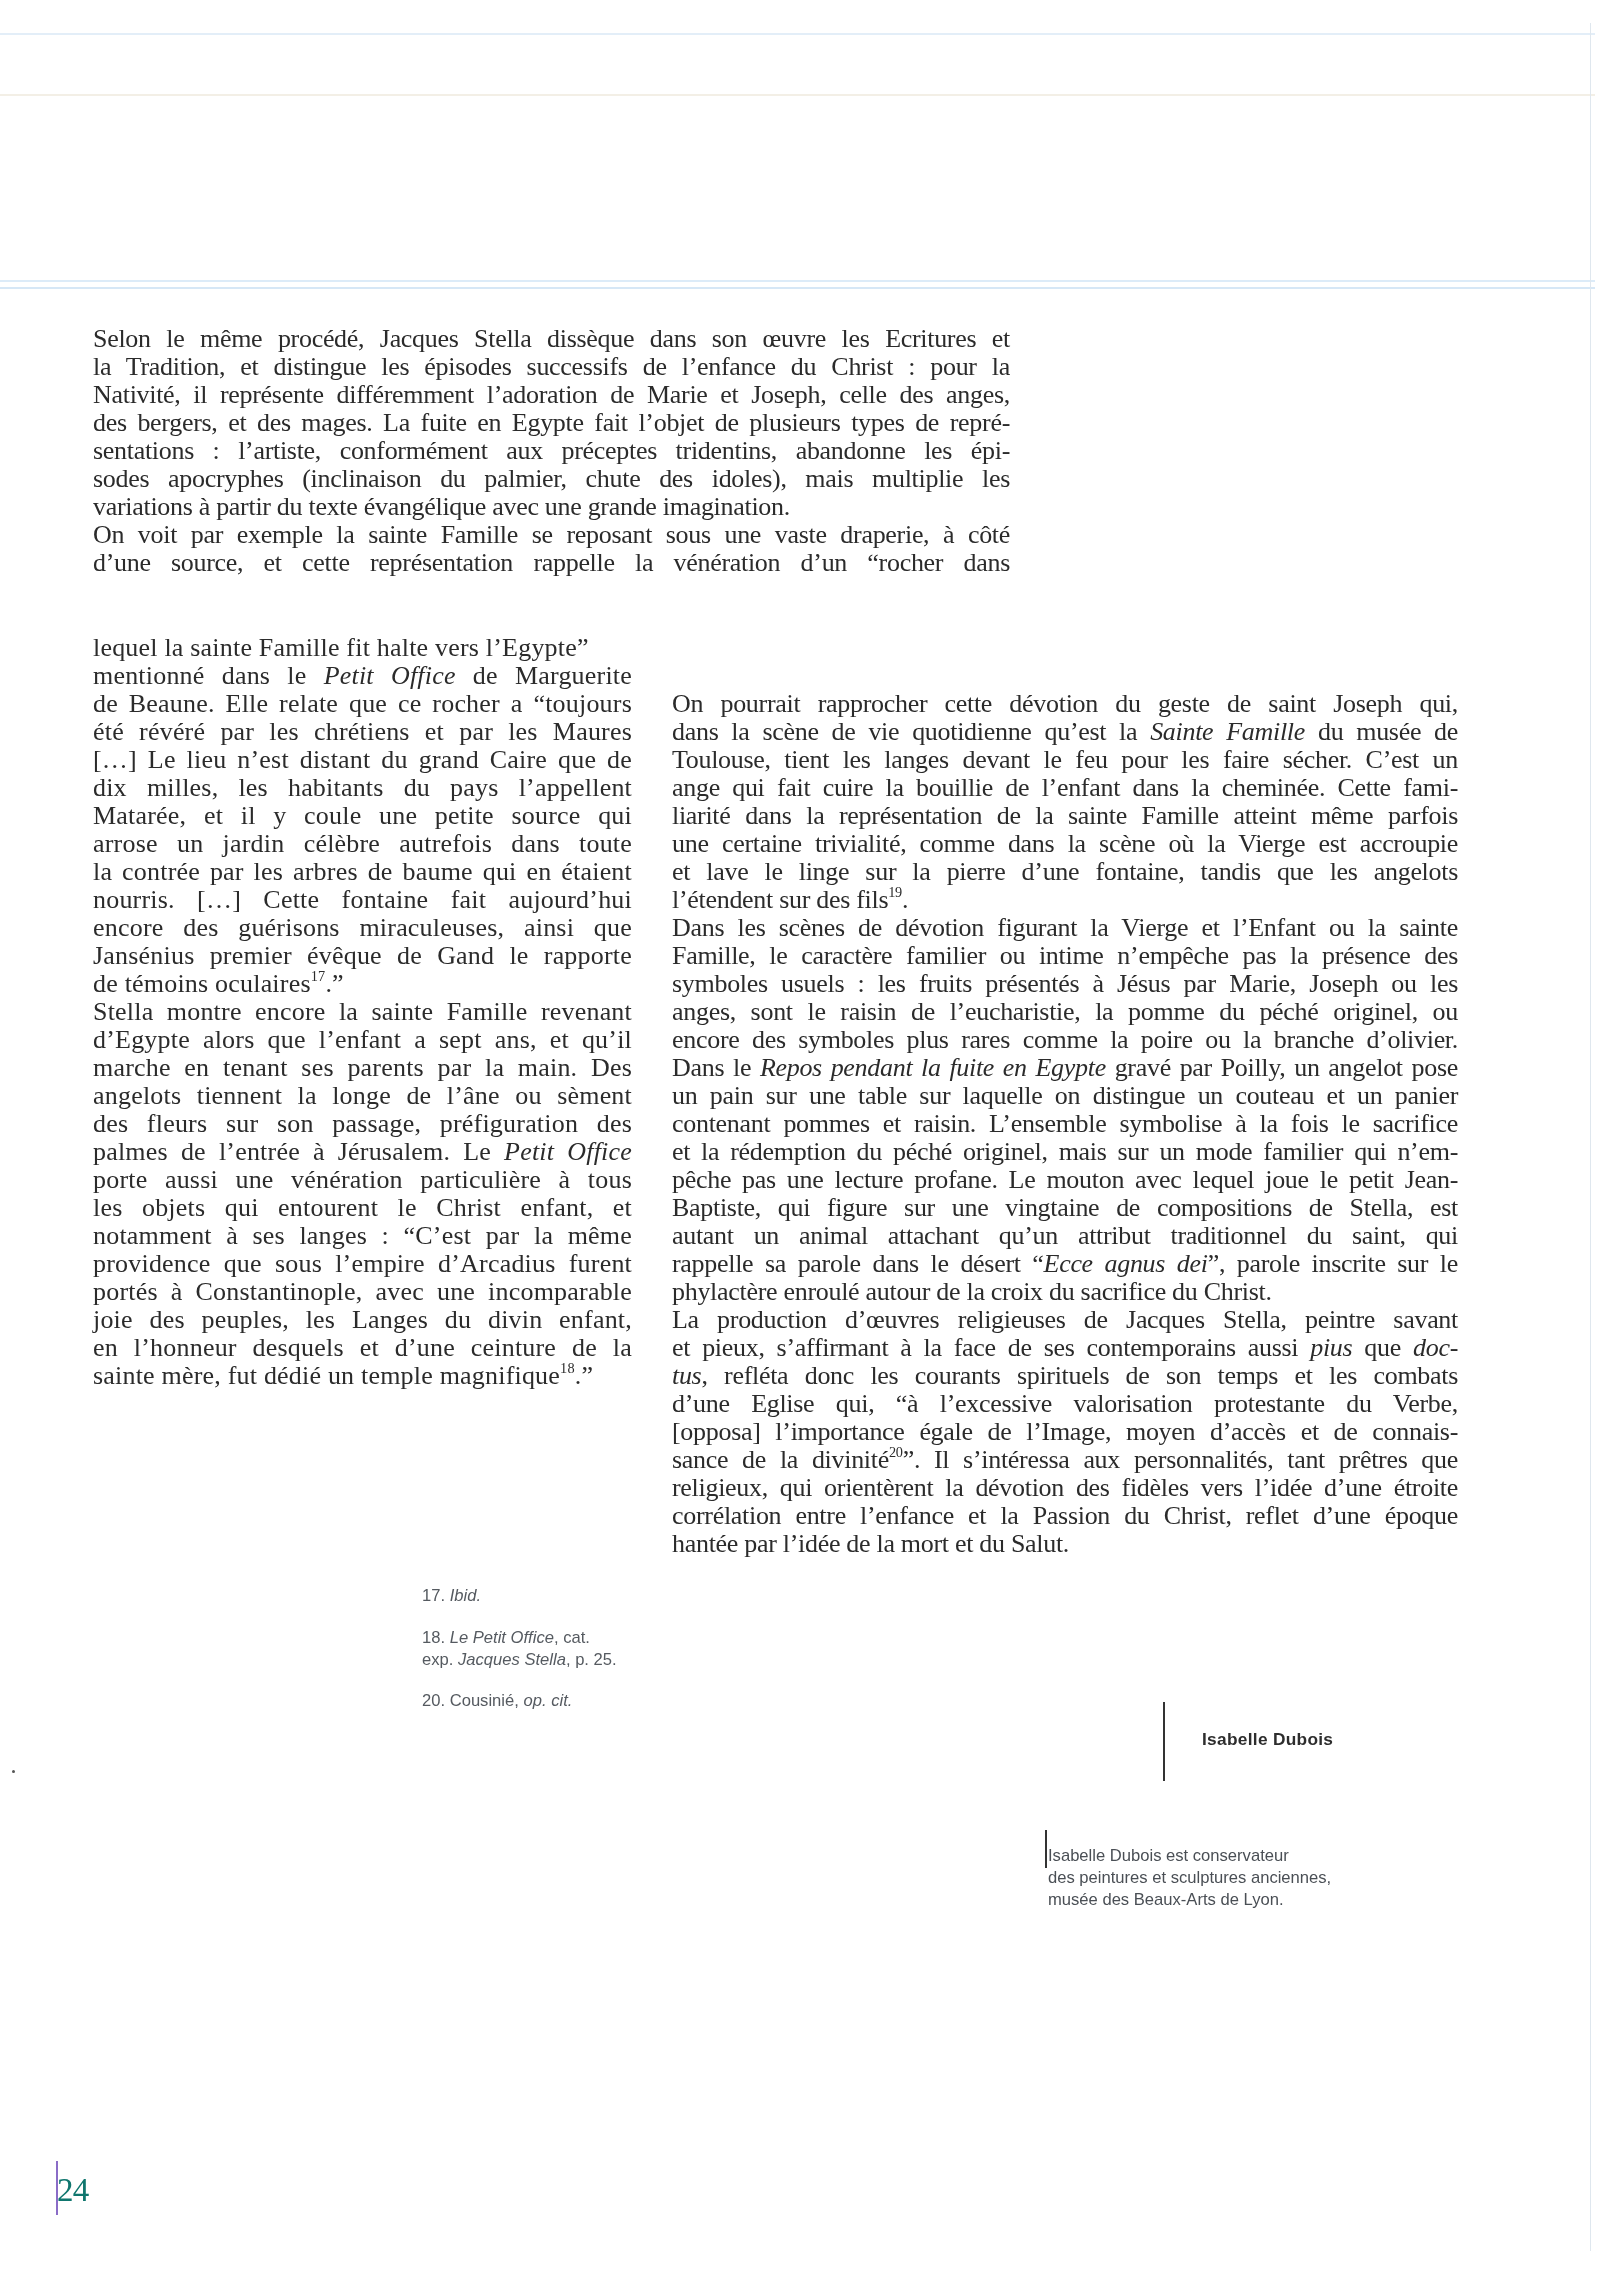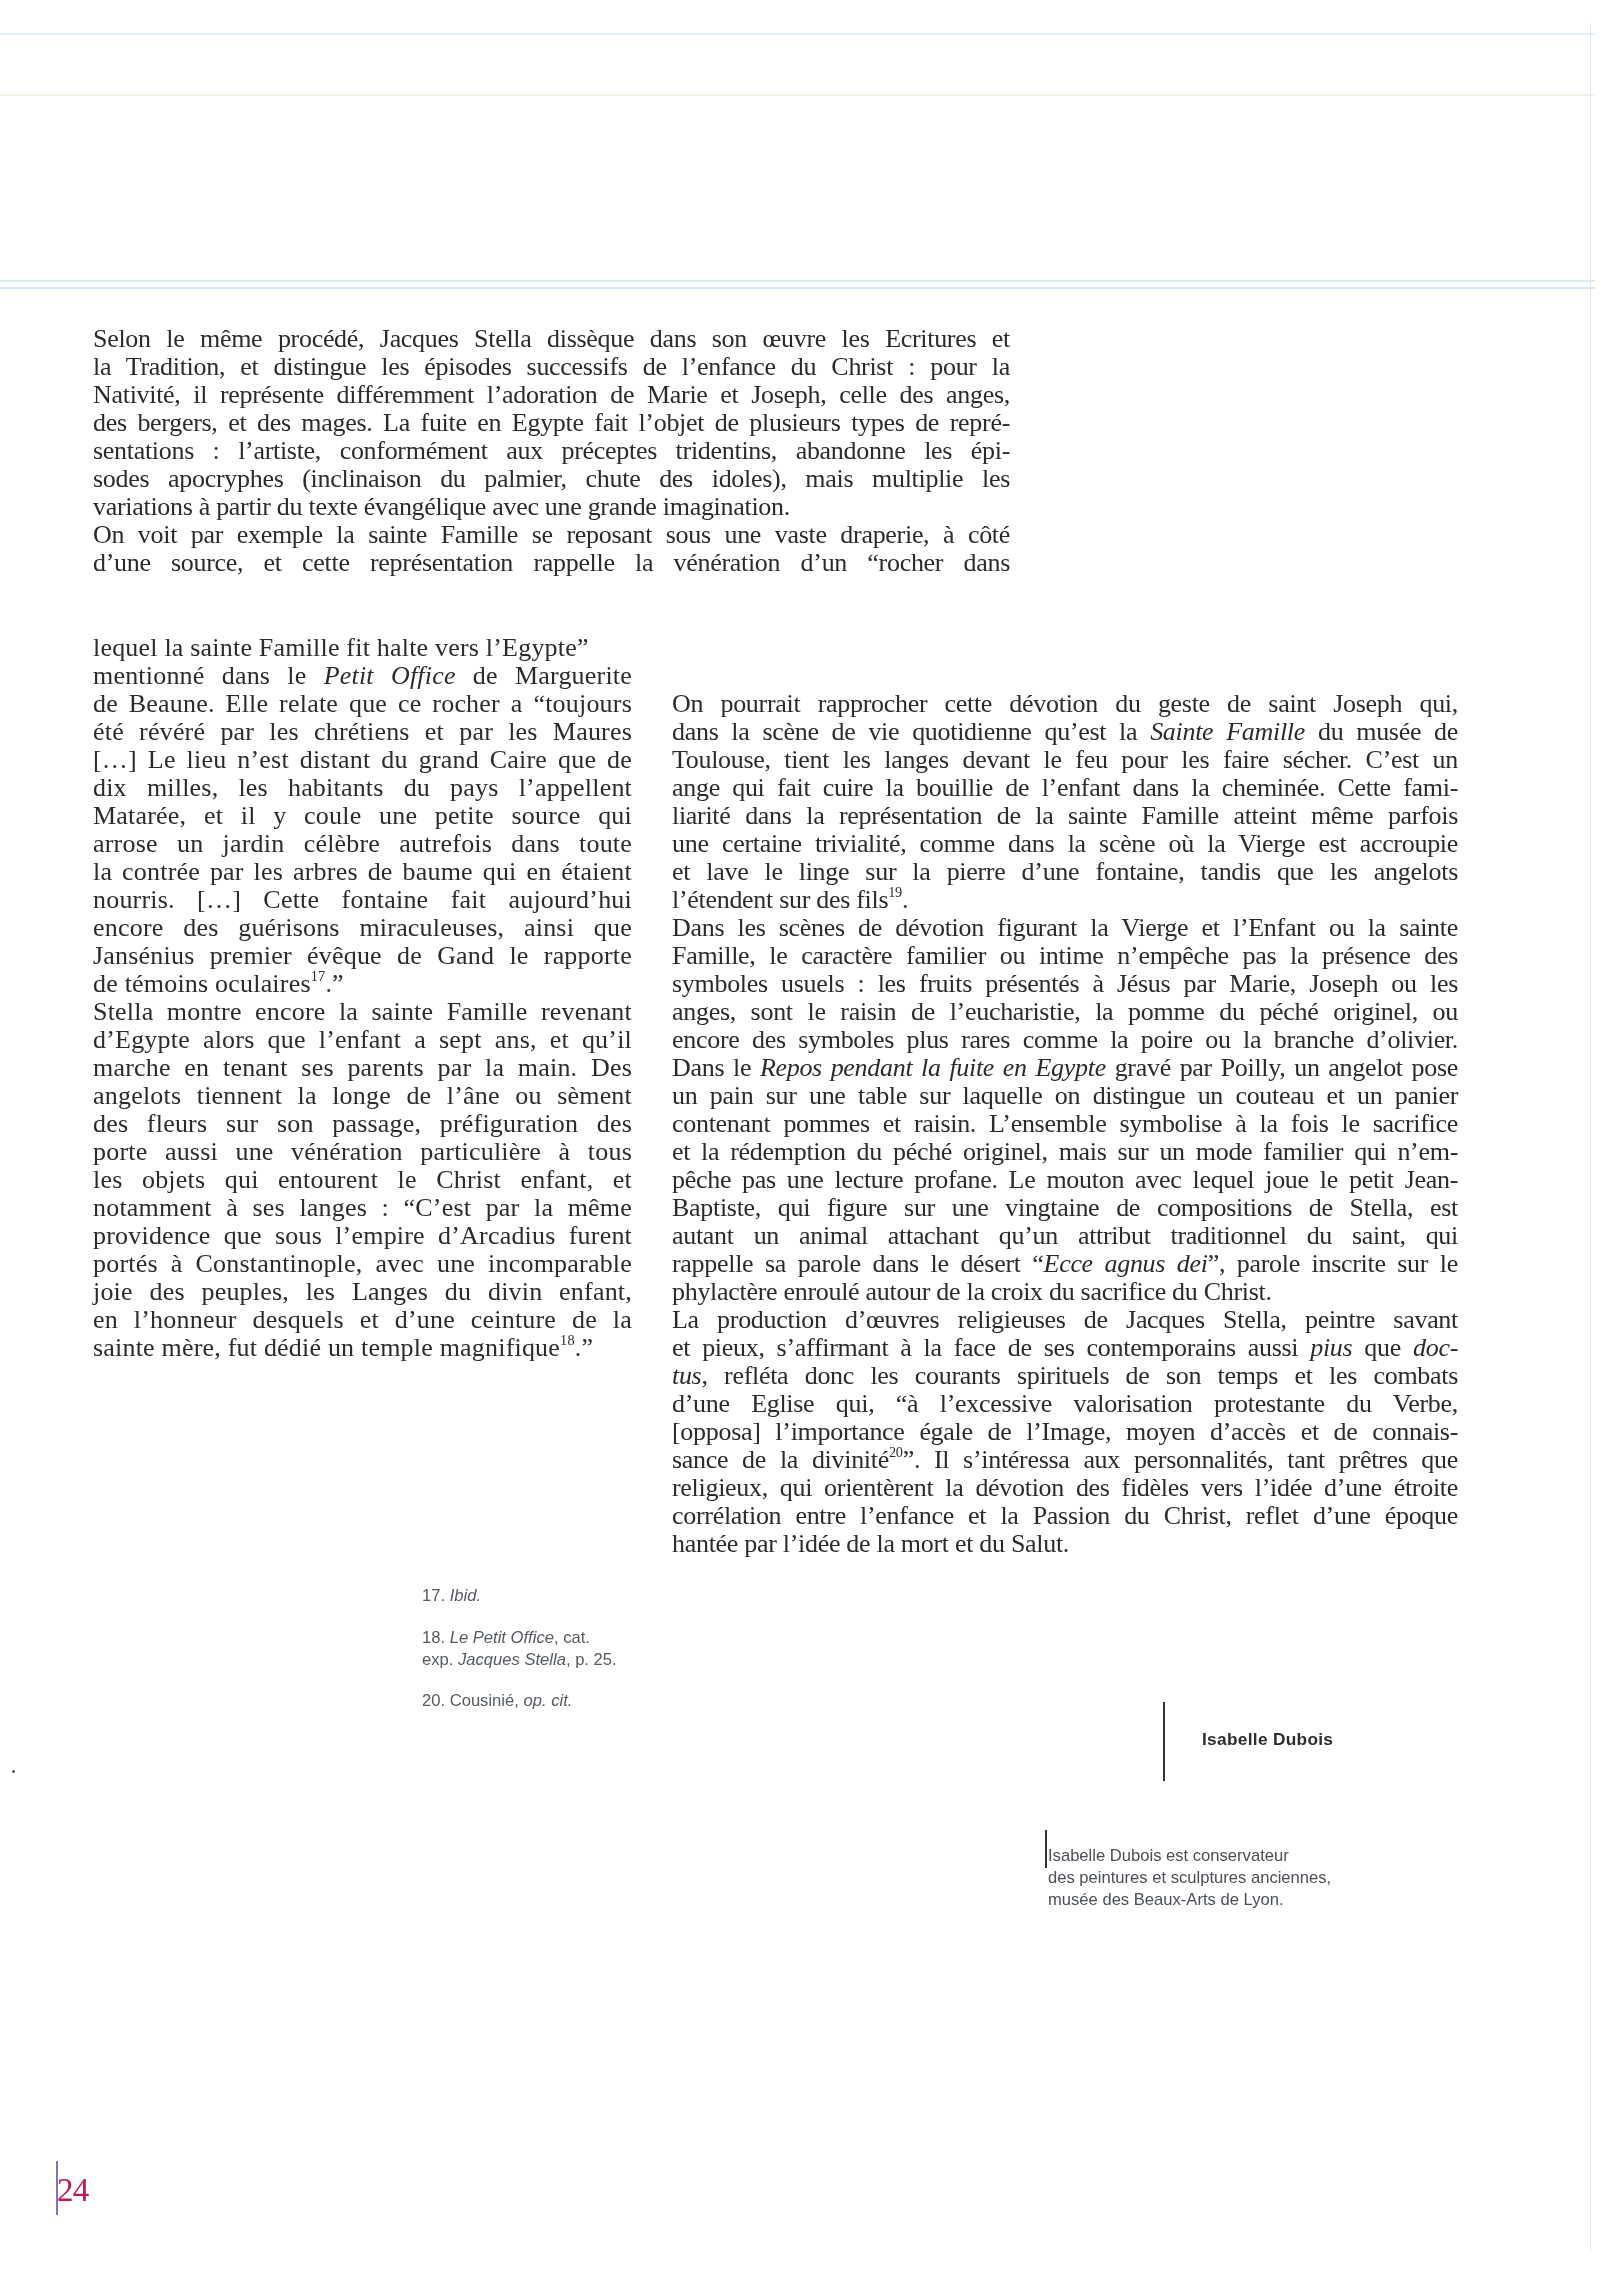--- a/index.html
+++ b/index.html
@@ -93,20 +93,21 @@
   <span class="ln">la contrée par les arbres de baume qui en étaient</span>
   <span class="ln">nourris. […] Cette fontaine fait aujourd’hui</span>
   <span class="ln">encore des guérisons miraculeuses, ainsi que</span>
   <span class="ln">Jansénius premier évêque de Gand le rapporte</span>
   <span class="ln last"><span>de témoins oculaires</span><sup>17</sup><span>.”</span></span>
   <span class="ln">Stella montre encore la sainte Famille revenant</span>
   <span class="ln">d’Egypte alors que l’enfant a sept ans, et qu’il</span>
   <span class="ln">marche en tenant ses parents par la main. Des</span>
   <span class="ln">angelots tiennent la longe de l’âne ou sèment</span>
   <span class="ln">des fleurs sur son passage, préfiguration des</span>
+  <span class="ln"><span>palmes de l’entrée à Jérusalem. Le </span><i>Petit Office</i></span>
   <span class="ln">porte aussi une vénération particulière à tous</span>
   <span class="ln">les objets qui entourent le Christ enfant, et</span>
   <span class="ln">notamment à ses langes : “C’est par la même</span>
   <span class="ln">providence que sous l’empire d’Arcadius furent</span>
   <span class="ln">portés à Constantinople, avec une incomparable</span>
   <span class="ln">joie des peuples, les Langes du divin enfant,</span>
   <span class="ln">en l’honneur desquels et d’une ceinture de la</span>
   <span class="ln last"><span>sainte mère, fut dédié un temple magnifique</span><sup>18</sup><span>.”</span></span>
 </div>
 
@@ -154,14 +155,14 @@
 <div class="signature">Isabelle Dubois</div>
 
 <div class="bio-rule"></div>
 <div class="bio">
   <span class="ln">Isabelle Dubois est conservateur</span>
   <span class="ln">des peintures et sculptures anciennes,</span>
   <span class="ln">musée des Beaux-Arts de Lyon.</span>
 </div>
 
 <div class="page-number-rule" style="background: rgb(138, 108, 199);"></div>
-<div class="page-number" style="color: #be185d;">24</div>
+<div class="page-number" style="color: #0f766e;">24</div>
 
 
 </body></html>

